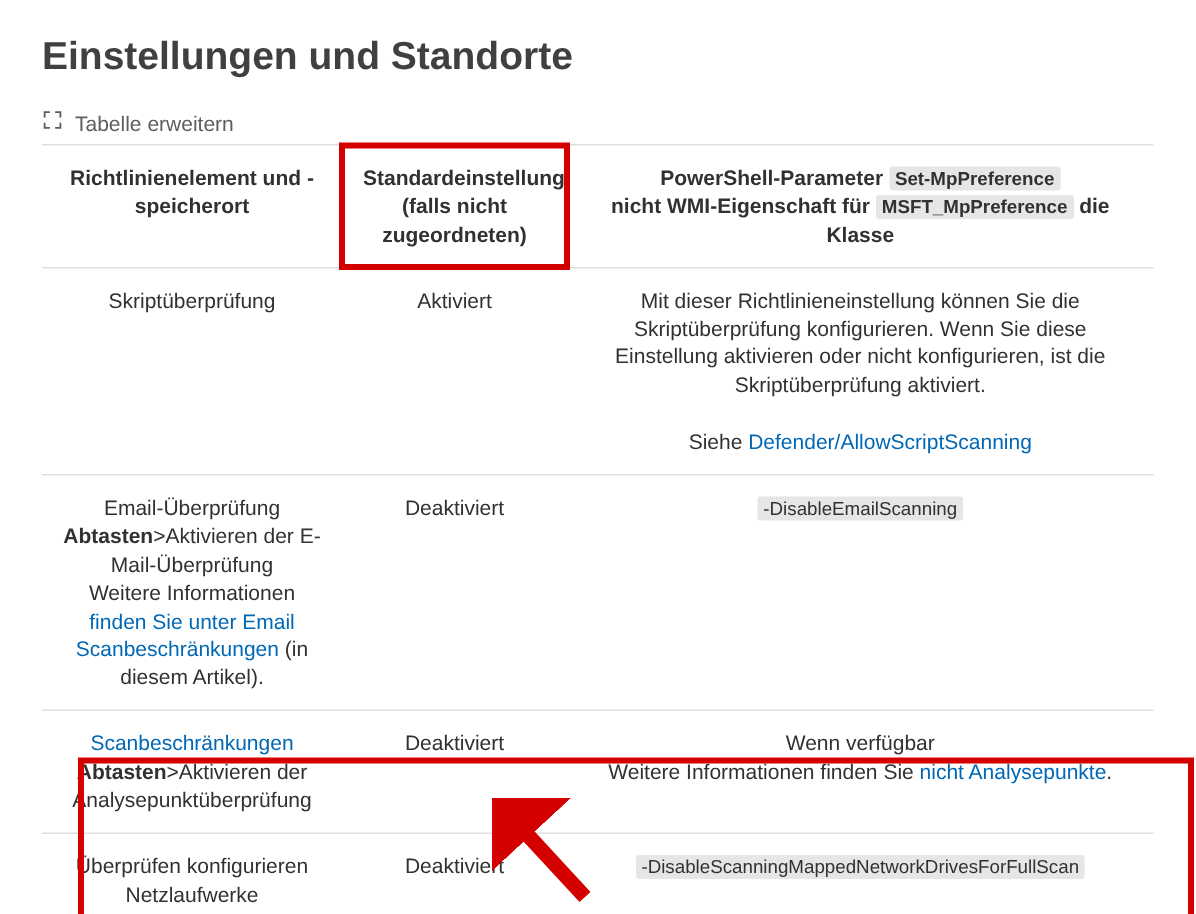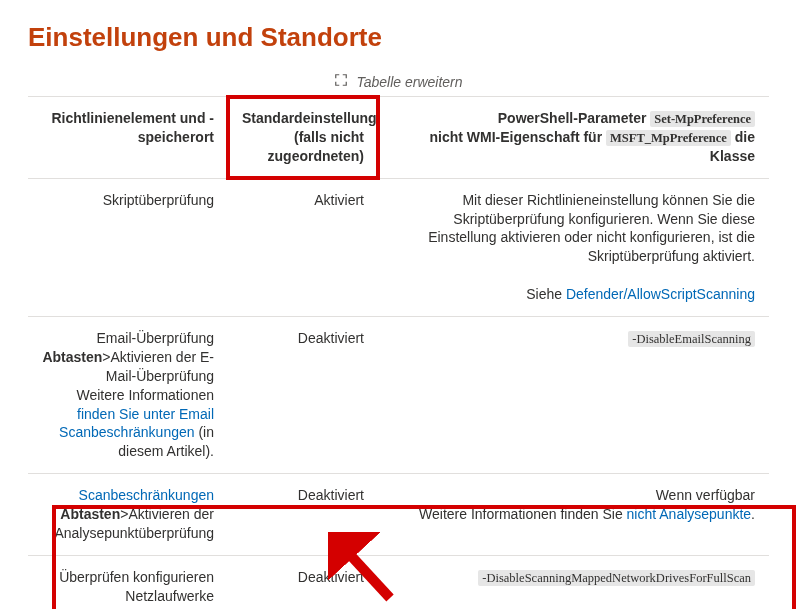--- a/index.html
+++ b/index.html
@@ -9,59 +9,58 @@
     font-size: 14px;
     color: #323130;
     width: 797px;
     box-sizing: border-box;
     background: #fff;
   }
   h1.page-title {
     font-size: 26px;
     font-weight: 600;
     margin: 0 0 20px 0;
-    color: #c2410c;
+    color: #404040;
   }
   .expand-row {
     display: flex;
-    justify-content: center;
+    justify-content: flex-start;
     align-items: center;
     gap: 8px;
     margin-bottom: 6px;
     color: #605e5c;
     cursor: pointer;
-    font-style: italic;
   }
   .expand-row svg { width: 14px; height: 14px; }
   table {
     border-collapse: collapse;
     width: 100%;
     table-layout: fixed;
   }
   th, td {
-    text-align: right;
+    text-align: center;
     vertical-align: top;
     padding: 12px 14px;
     border-top: 1px solid #e1dfdd;
     font-size: 14px;
     line-height: 1.35;
   }
   thead th { border-top: 1px solid #e1dfdd; font-weight: 600; }
   col.c1 { width: 200px; }
   col.c2 { width: 150px; }
   col.c3 { width: auto; }
   thead th:nth-child(2) {
     outline: 4px solid #d40000;
     outline-offset: -2px;
     position: relative;
     z-index: 2;
   }
   a.link { color: #0068b6; text-decoration: none; cursor: pointer; }
   code.inline {
-    font-family: Liberation Serif, serif;
+    font-family: Liberation Sans, sans-serif;
     font-size: 12.5px;
     background: #e6e6e6;
     padding: 1px 4px;
     border-radius: 2px;
   }
   .muted { color: #323130; }
   .row-highlight td {
     position: relative;
   }
   .row-highlight-box {

